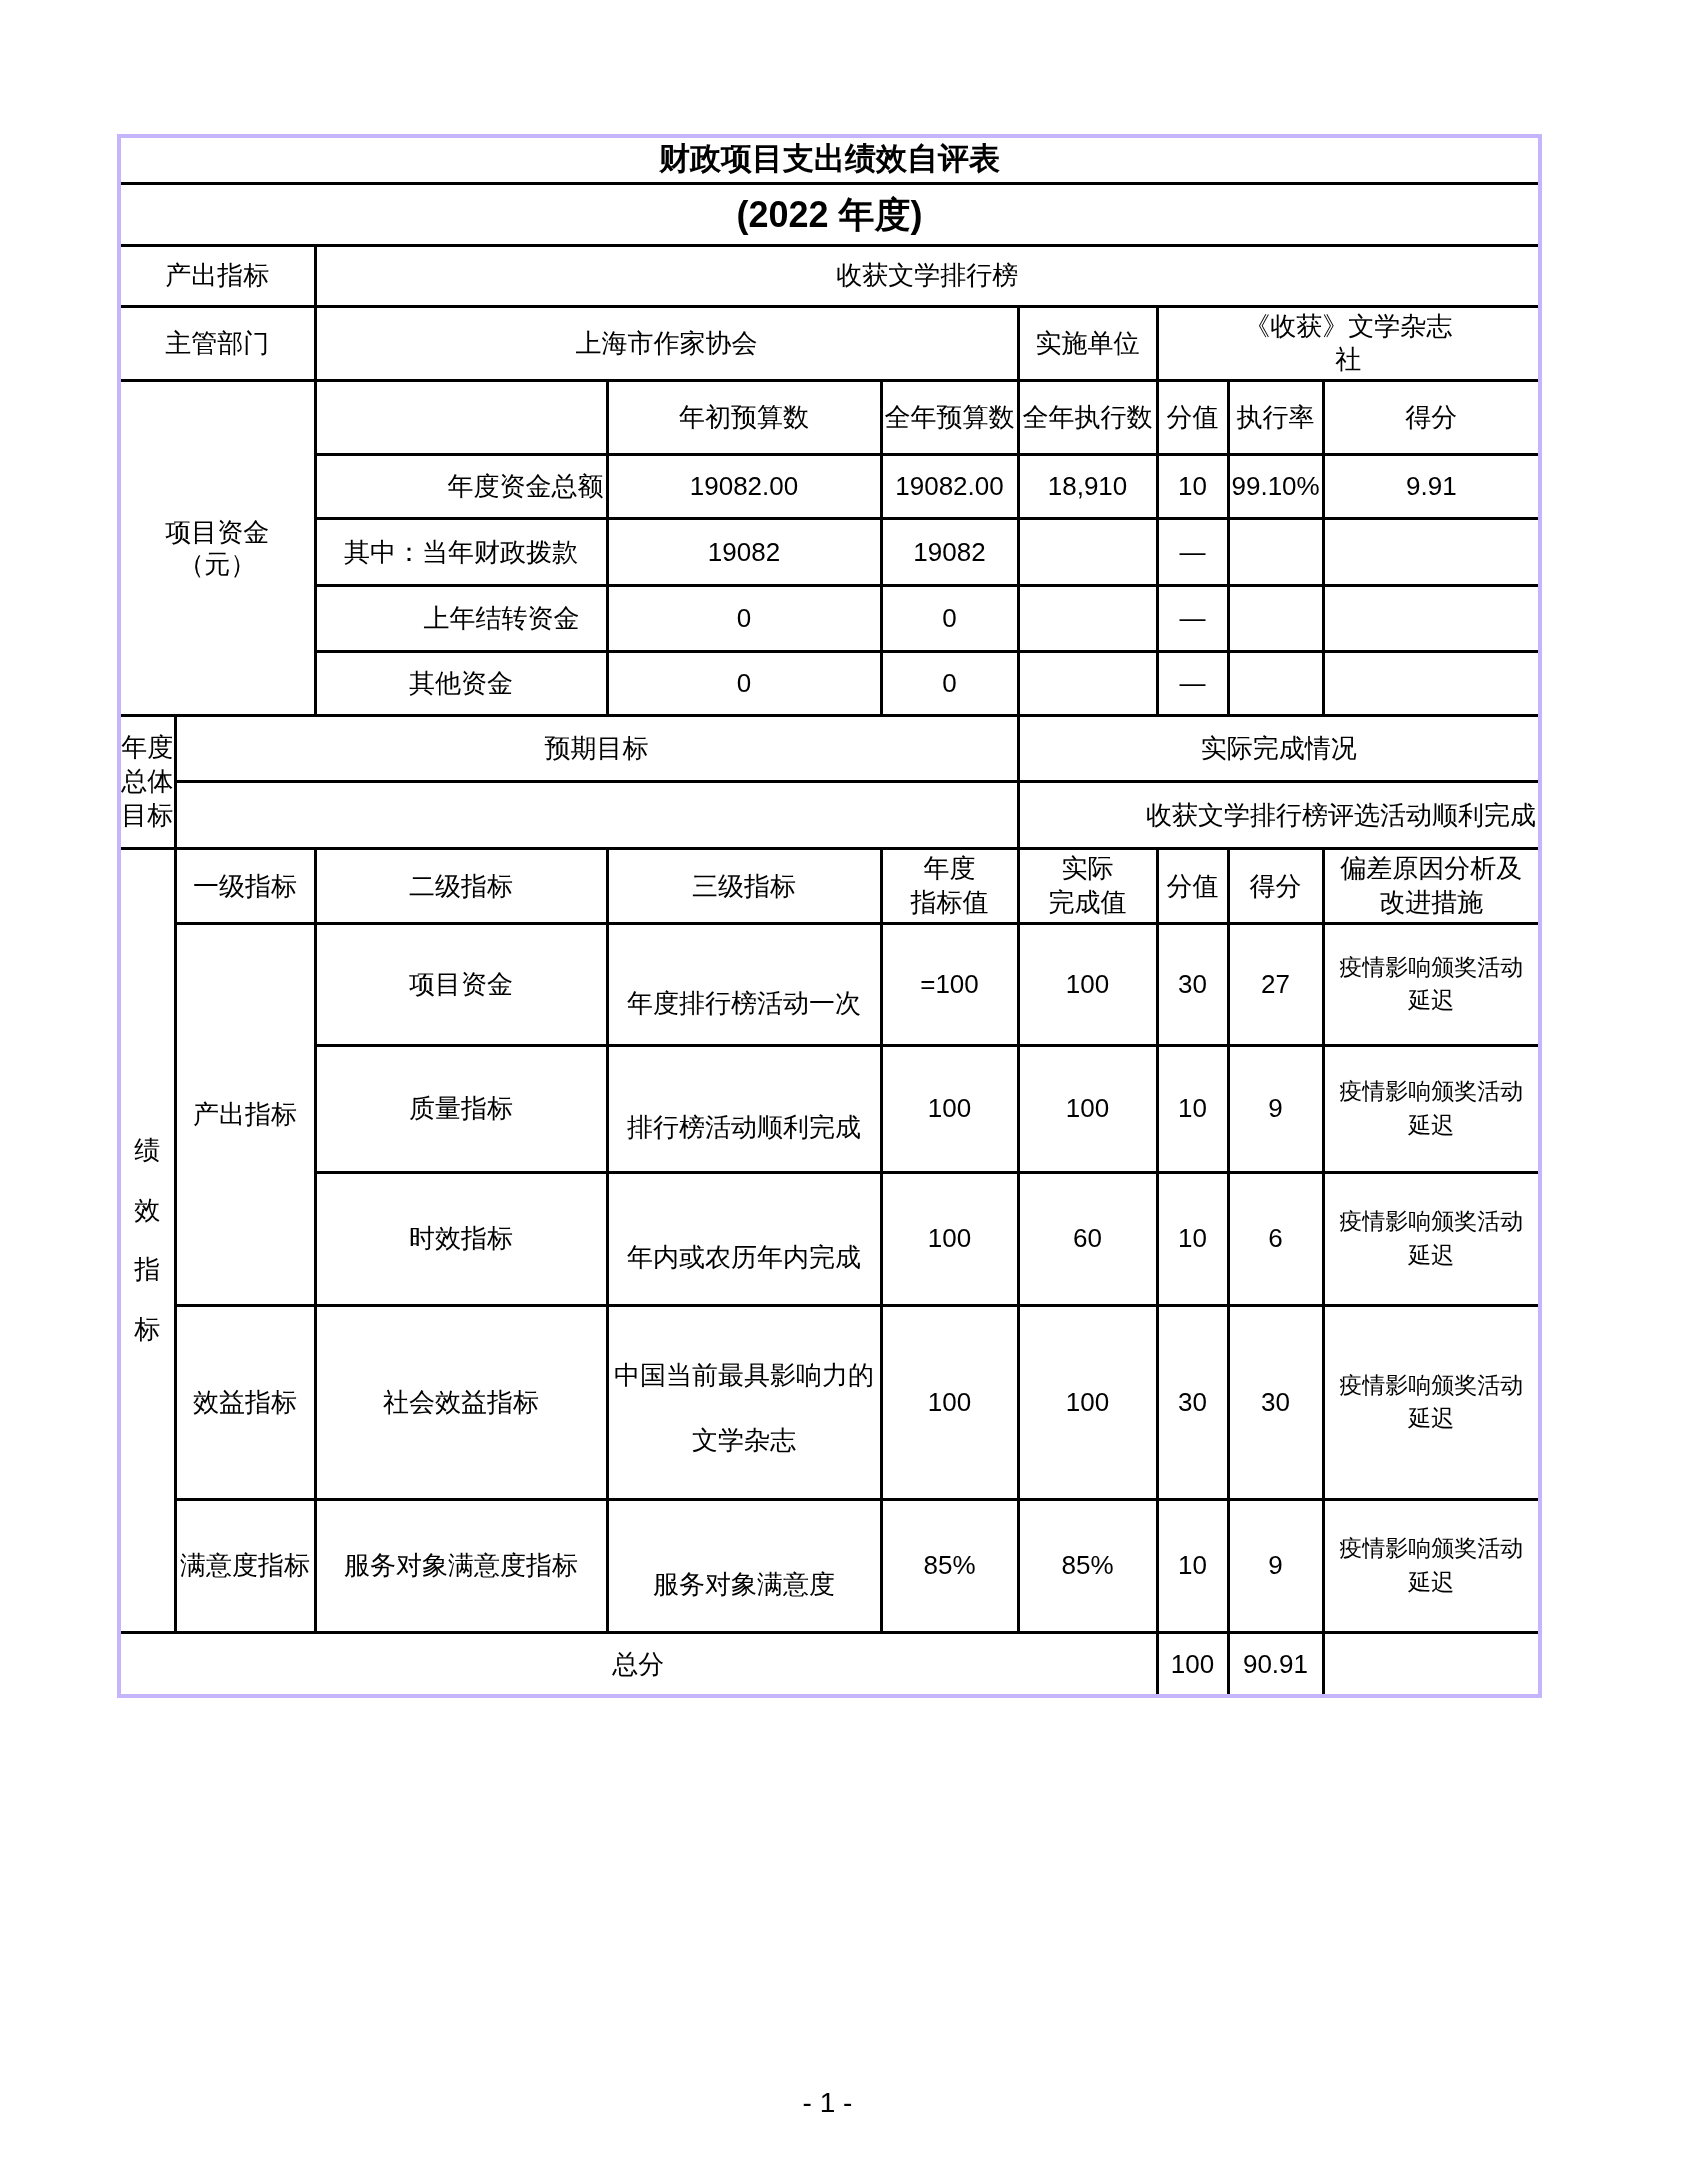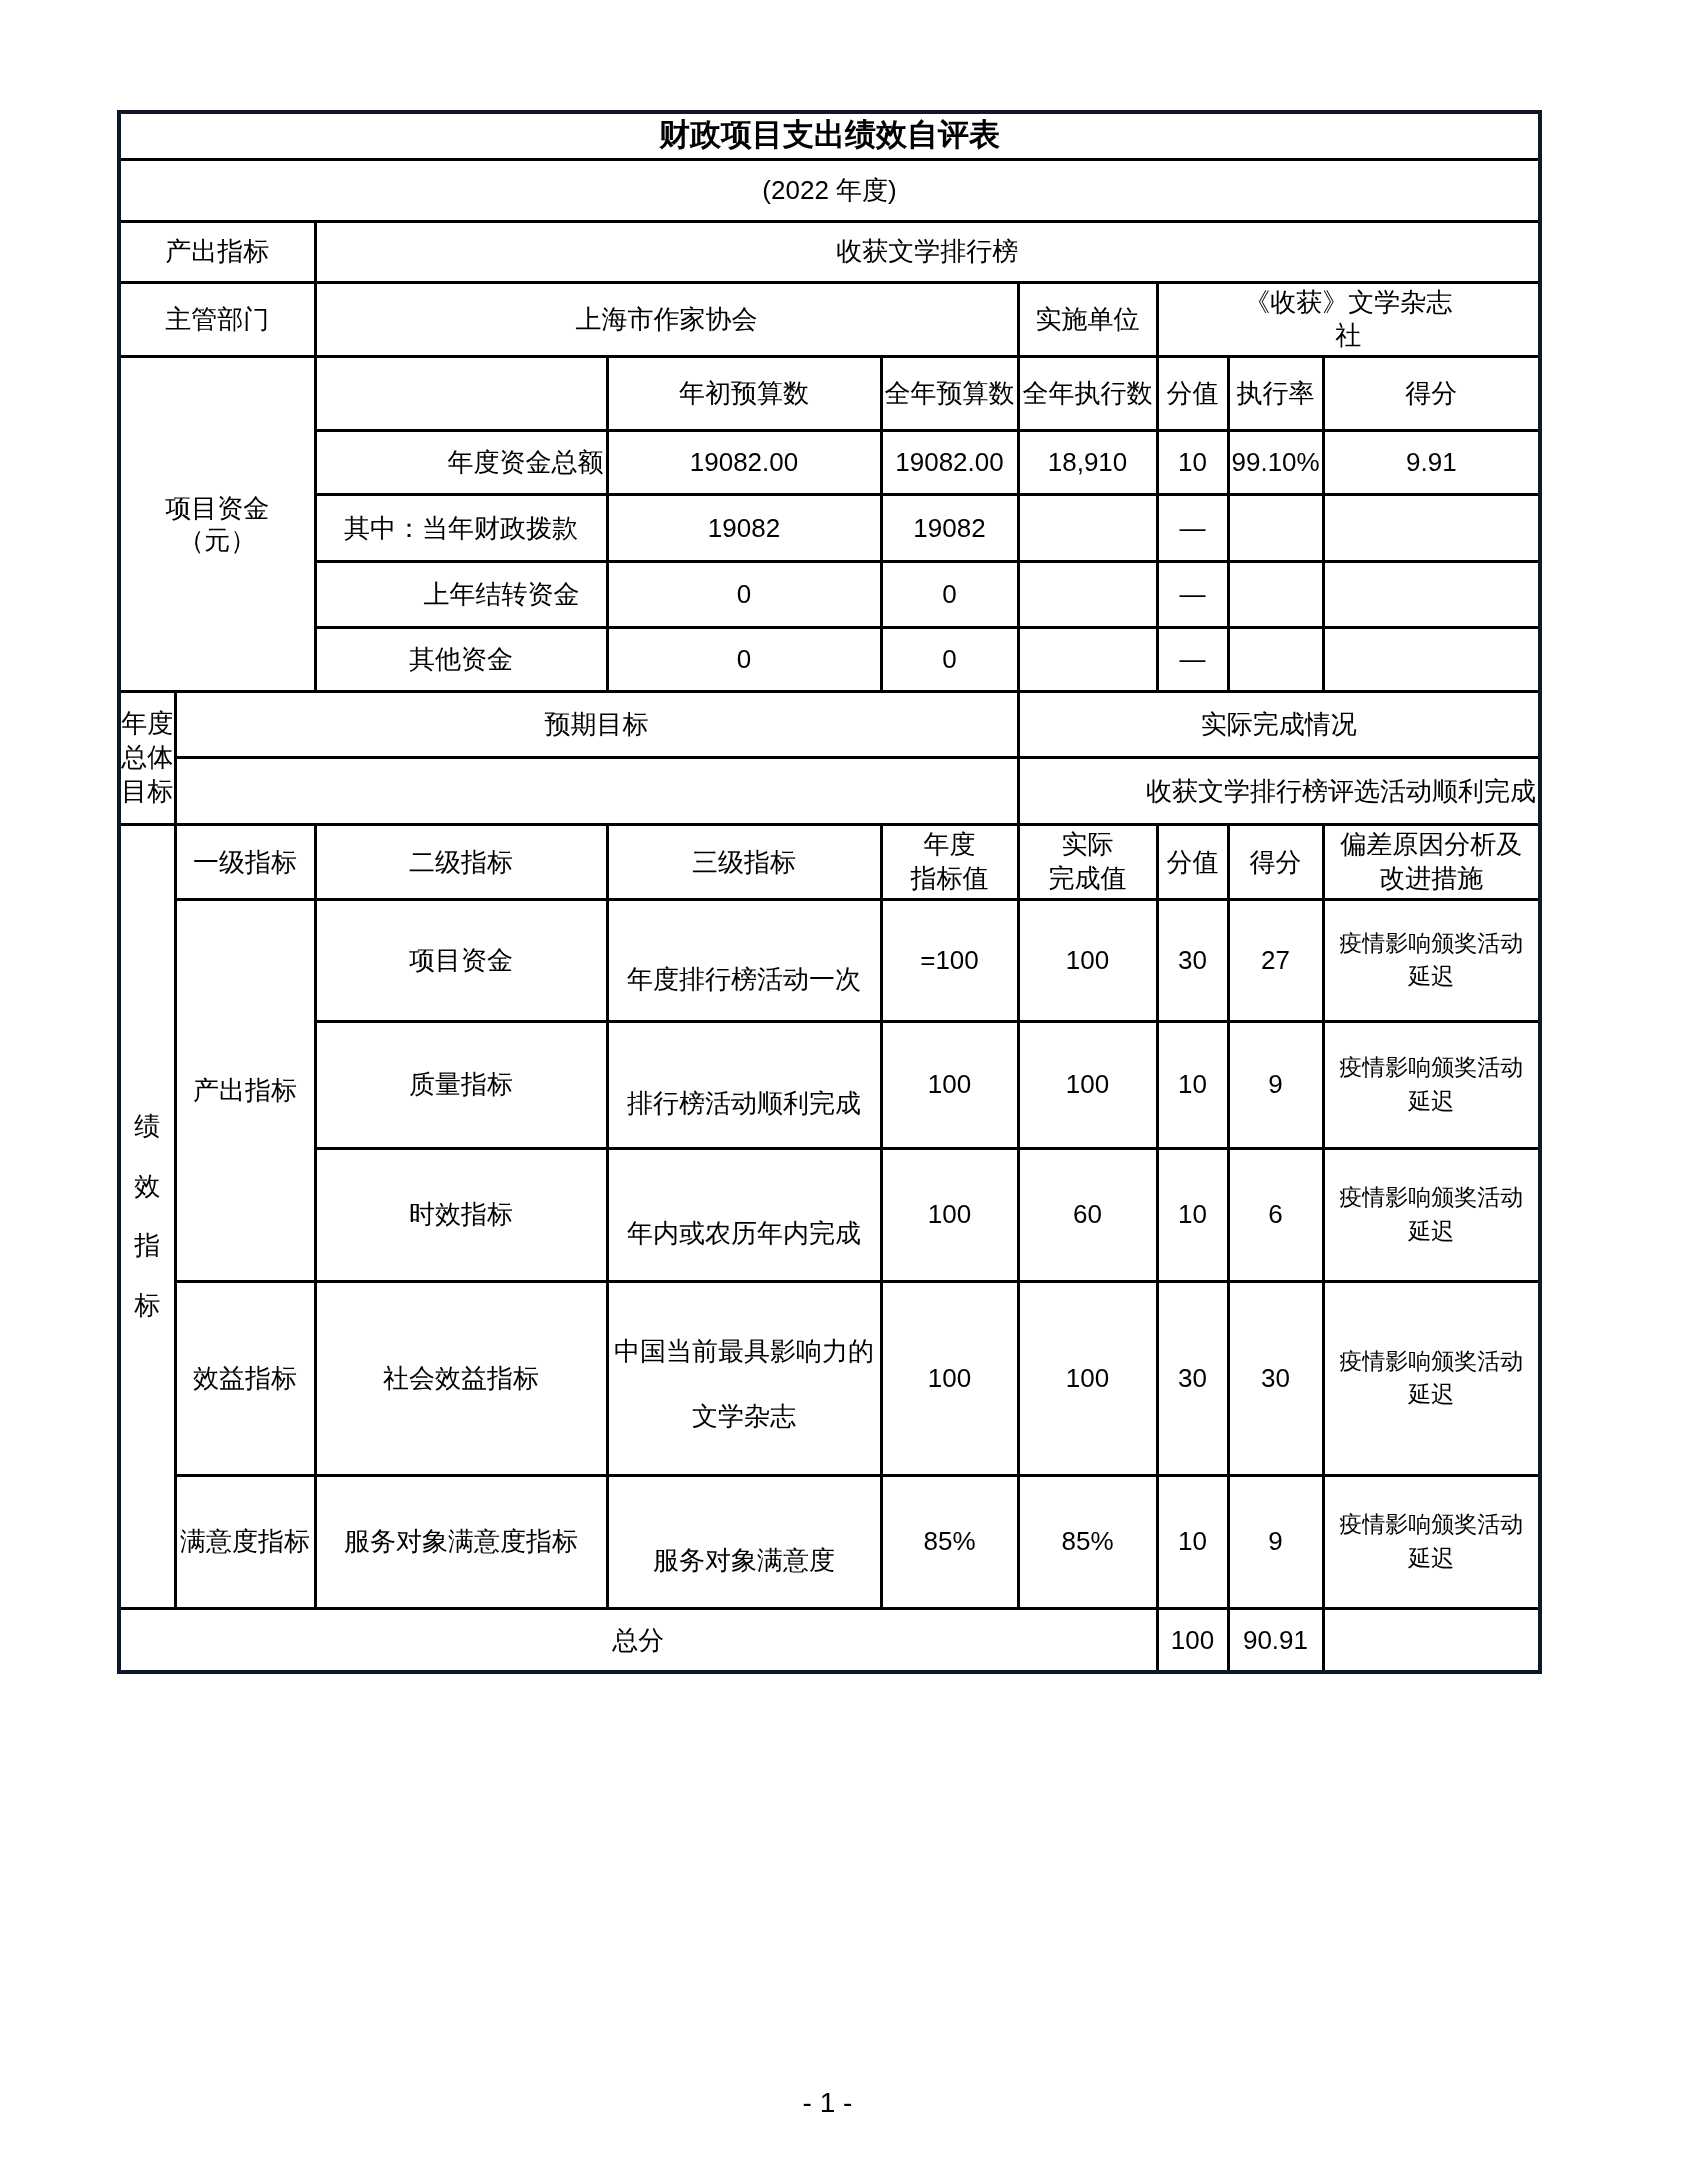--- a/index.html
+++ b/index.html
@@ -8,38 +8,38 @@
   .page {
     position: relative;
     width: 1683px;
     height: 2178px;
     background: #ffffff;
     overflow: hidden;
   }
   table.selfeval {
     position: absolute;
     left: 117px;
-    top: 110px;
+    top: 134px;
     width: 1421px;
     border-collapse: collapse;
     table-layout: fixed;
-    border: 4px solid #0f172a;
+    border: 4px solid #c4b5fd;
   }
   td {
     border: 3px solid #000;
     text-align: center;
     vertical-align: middle;
     font-size: 26px;
     line-height: 1.25;
     padding: 2px 2px;
     overflow: hidden;
     color: #000;
   }
   td.title-cell { font-size: 31px; font-weight: bold; }
-  td.subtitle-cell { font-size: 26px; font-weight: normal; }
+  td.subtitle-cell { font-size: 36px; font-weight: bold; }
   .ml { white-space: pre-line; }
   .a-left { text-align: right; padding-left: 6px; }
   .a-right { text-align: right; padding-right: 26px; }
   .goal-label { padding: 0; line-height: 1.3; }
   .vlabel { line-height: 2.3; padding: 0; }
   
   .ter { padding-top: 40px; margin-left: 18px; }
   .ter-wide { line-height: 2.5; padding-top: 14px; padding-left: 1px; padding-right: 1px; }
   .dev { line-height: 1.45; font-size: 23px; padding: 0 2px; }
   .hdr2 { line-height: 1.3; }

